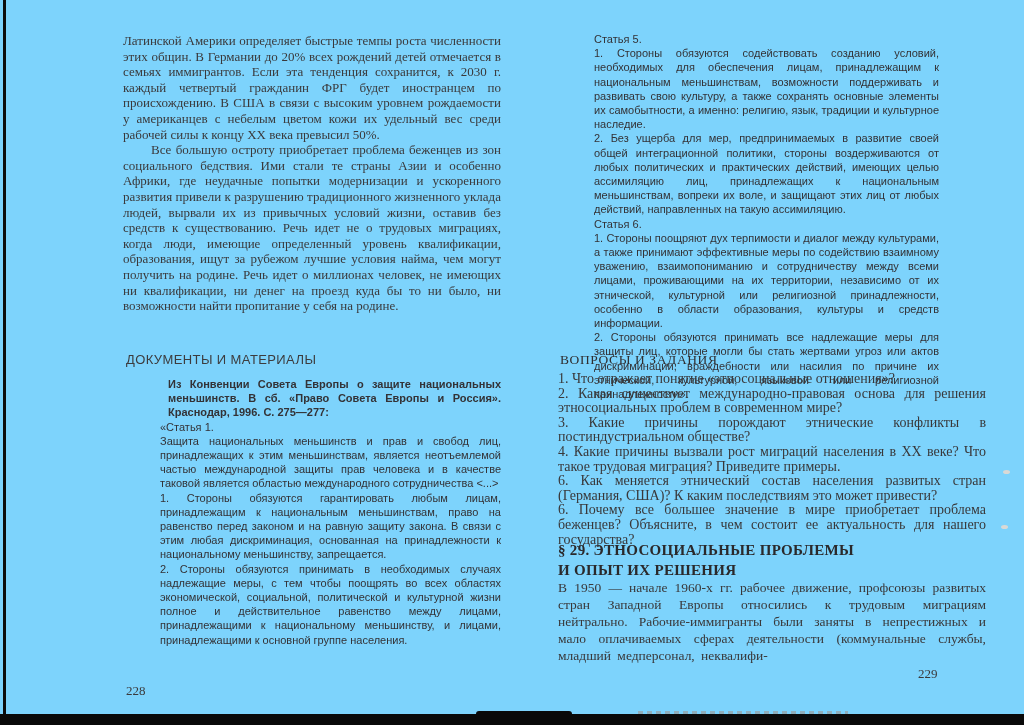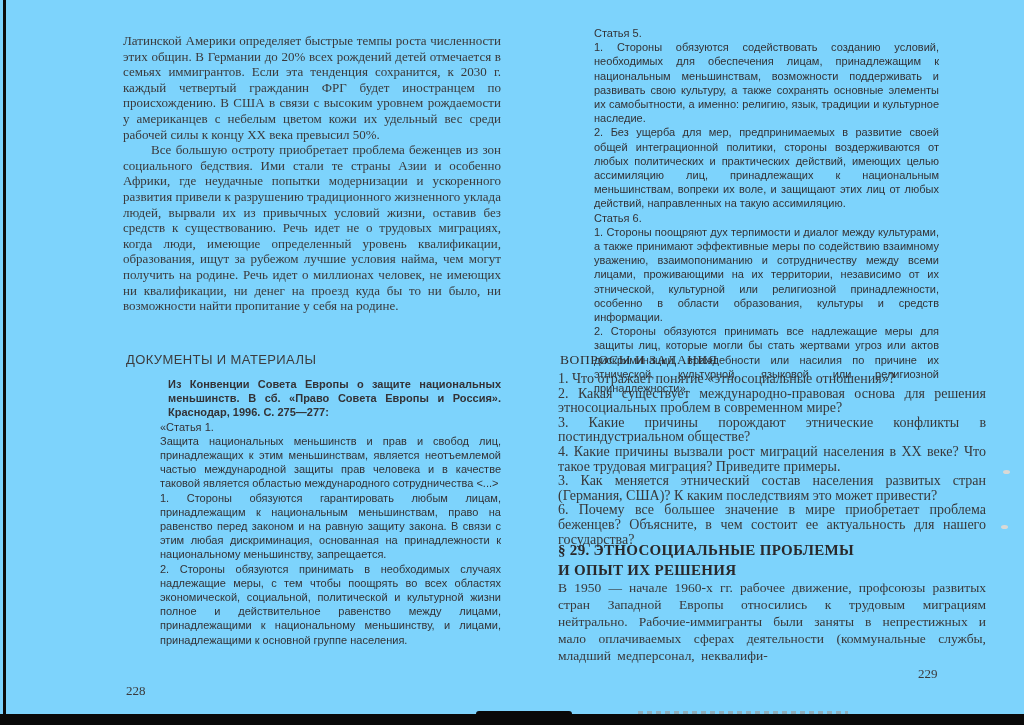--- a/index.html
+++ b/index.html
@@ -66,21 +66,21 @@
     position: absolute; left: 126px; top: 352px;
     font-family: "Liberation Sans", sans-serif;
     font-size: 13px; color: #3c3c3e; letter-spacing: 0.4px; text-align: center;
   }
   .left-excerpt { position: absolute; left: 160px; top: 377px; width: 341px; }
   .page-num { font-family: "Liberation Serif", serif; font-size: 13px; color: #3a393b; }
   .page-num.left  { position: absolute; left: 126px; top: 683px; }
   .page-num.right { position: absolute; left: 918px; top: 666px; }
 
   
-  .right-excerpt { position: absolute; left: 594px; top: 26px; width: 345px; }
+  .right-excerpt { position: absolute; left: 594px; top: 32px; width: 345px; }
   .questions-heading {
     position: absolute; left: 560px; top: 352px;
     font-family: "Liberation Serif", serif;
     font-size: 13.5px; color: #2f2e30; letter-spacing: 0.6px;
   }
   .questions {
     position: absolute; left: 558px; top: 372px; width: 428px;
     font-family: "Liberation Serif", serif;
     font-size: 14px; line-height: 14.6px;
     color: #39383a; text-align: justify;
@@ -132,21 +132,21 @@
       <p>2. Стороны обязуются принимать все надлежащие меры для защиты лиц, которые могли бы стать жертвами угроз или актов дискриминации, враждебности или насилия по причине их этнической, культурной, языковой или религиозной принадлежности».</p>
     </div>
 
   <div class="questions-heading">ВОПРОСЫ И ЗАДАНИЯ</div>
 
   <div class="questions">
       <p>1. Что отражает понятие «этносоциальные отношения»?</p>
       <p>2. Какая существует международно-правовая основа для решения этносоциальных проблем в современном мире?</p>
       <p>3. Какие причины порождают этнические конфликты в постиндустриальном обществе?</p>
       <p>4. Какие причины вызвали рост миграций населения в XX веке? Что такое трудовая миграция? Приведите примеры.</p>
-      <p>3. Как меняется этнический состав населения развитых стран (Германия, США)? К каким последствиям это может привести?</p>
+      <p>6. Как меняется этнический состав населения развитых стран (Германия, США)? К каким последствиям это может привести?</p>
       <p>6. Почему все большее значение в мире приобретает проблема беженцев? Объясните, в чем состоит ее актуальность для нашего государства?</p>
     </div>
 
   <div class="section-heading">
     <div>§ 29. ЭТНОСОЦИАЛЬНЫЕ ПРОБЛЕМЫ</div>
     <div>И ОПЫТ ИХ РЕШЕНИЯ</div>
   </div>
 
   <p class="intro">В 1950 — начале 1960-х гг. рабочее движение, профсоюзы развитых стран Западной Европы относились к трудовым миграциям нейтрально. Рабочие-иммигранты были заняты в непрестижных и мало оплачиваемых сферах деятельности (коммунальные службы, младший медперсонал, неквалифи-</p>
 

